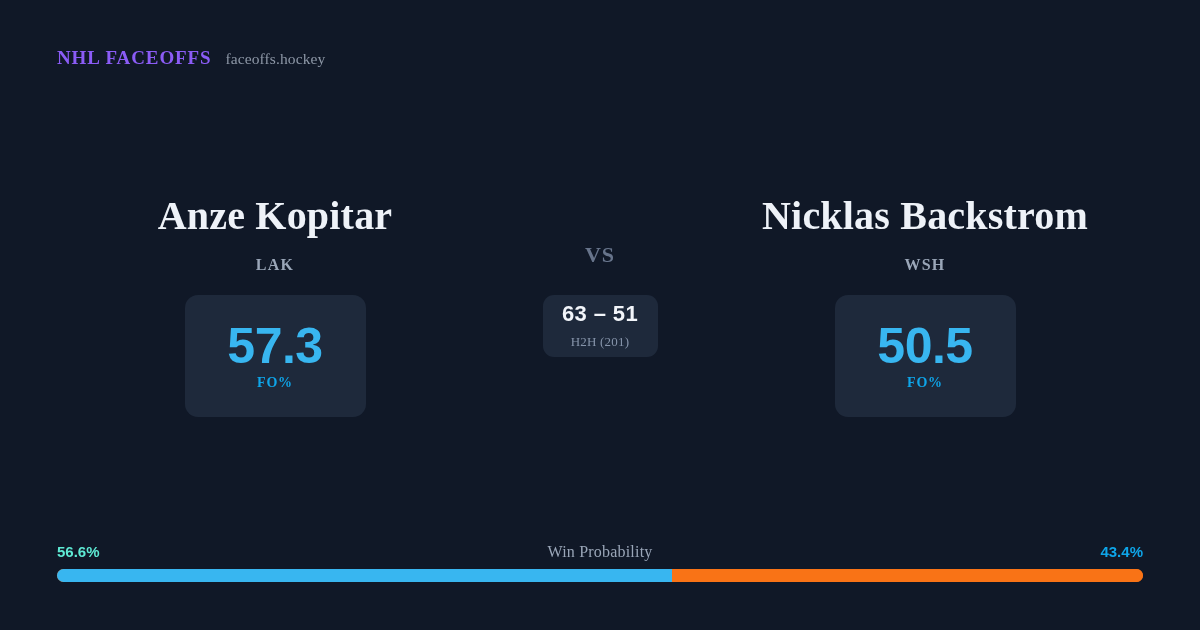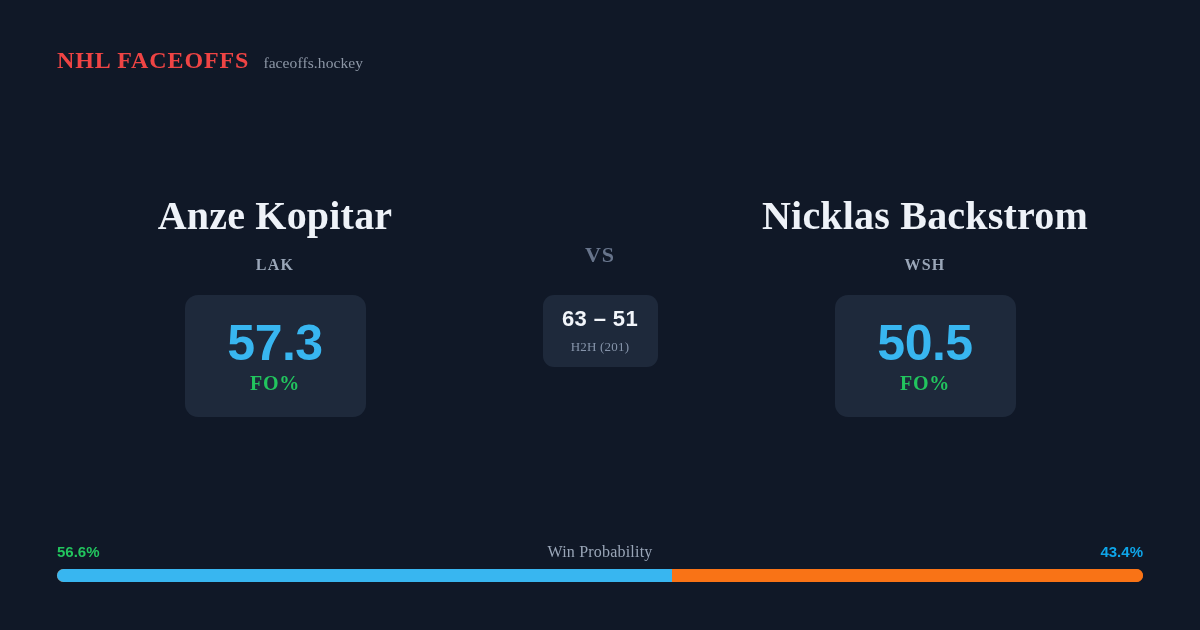--- a/index.html
+++ b/index.html
@@ -22,23 +22,23 @@
     position:absolute;
     left:57px;
     top:47px;
     display:flex;
     align-items:baseline;
     gap:14px;
   }
   .brand {
     font-family:"Liberation Serif", serif;
     font-weight:bold;
-    font-size:24px;
+    font-size:19px;
     letter-spacing:0.9px;
-    color:#ef4444;
+    color:#8b5cf6;
   }
   .brand-sub {
     font-family:"Liberation Serif", serif;
     font-size:15.5px;
     color:#8d97a6;
     letter-spacing:0.1px;
   }
 
   
   .matchup {
@@ -95,23 +95,23 @@
     font-size:50px;
     line-height:1;
     color:#38b6f0;
     letter-spacing:-0.5px;
   }
 
   .stat-label {
     margin-top:4px;
     font-family:"Liberation Serif", serif;
     font-weight:bold;
-    font-size:20px;
+    font-size:14px;
     letter-spacing:0.8px;
-    color:#22c55e;
+    color:#0ea5e9;
   }
 
   
   .center {
     width:180px;
     display:flex;
     flex-direction:column;
     align-items:center;
     padding-top:48px;
   }
@@ -121,21 +121,21 @@
     font-weight:bold;
     font-size:22px;
     line-height:1;
     letter-spacing:1px;
     color:#67748b;
   }
 
   .h2h-card {
     margin-top:29px;
     width:115px;
-    height:72px;
+    height:62px;
     background:#1e293b;
     border-radius:11px;
     display:flex;
     flex-direction:column;
     align-items:center;
     justify-content:center;
   }
 
   .h2h-score {
     font-family:"Liberation Sans", sans-serif;
@@ -166,21 +166,21 @@
     display:flex;
     align-items:baseline;
     justify-content:space-between;
     margin-bottom:8px;
   }
 
   .wp-left {
     font-family:"Liberation Sans", sans-serif;
     font-weight:bold;
     font-size:15px;
-    color:#22c55e;
+    color:#5eead4;
   }
 
   .wp-title {
     font-family:"Liberation Serif", serif;
     font-size:16px;
     color:#9aa6b8;
     letter-spacing:0.2px;
   }
 
   .wp-right {

